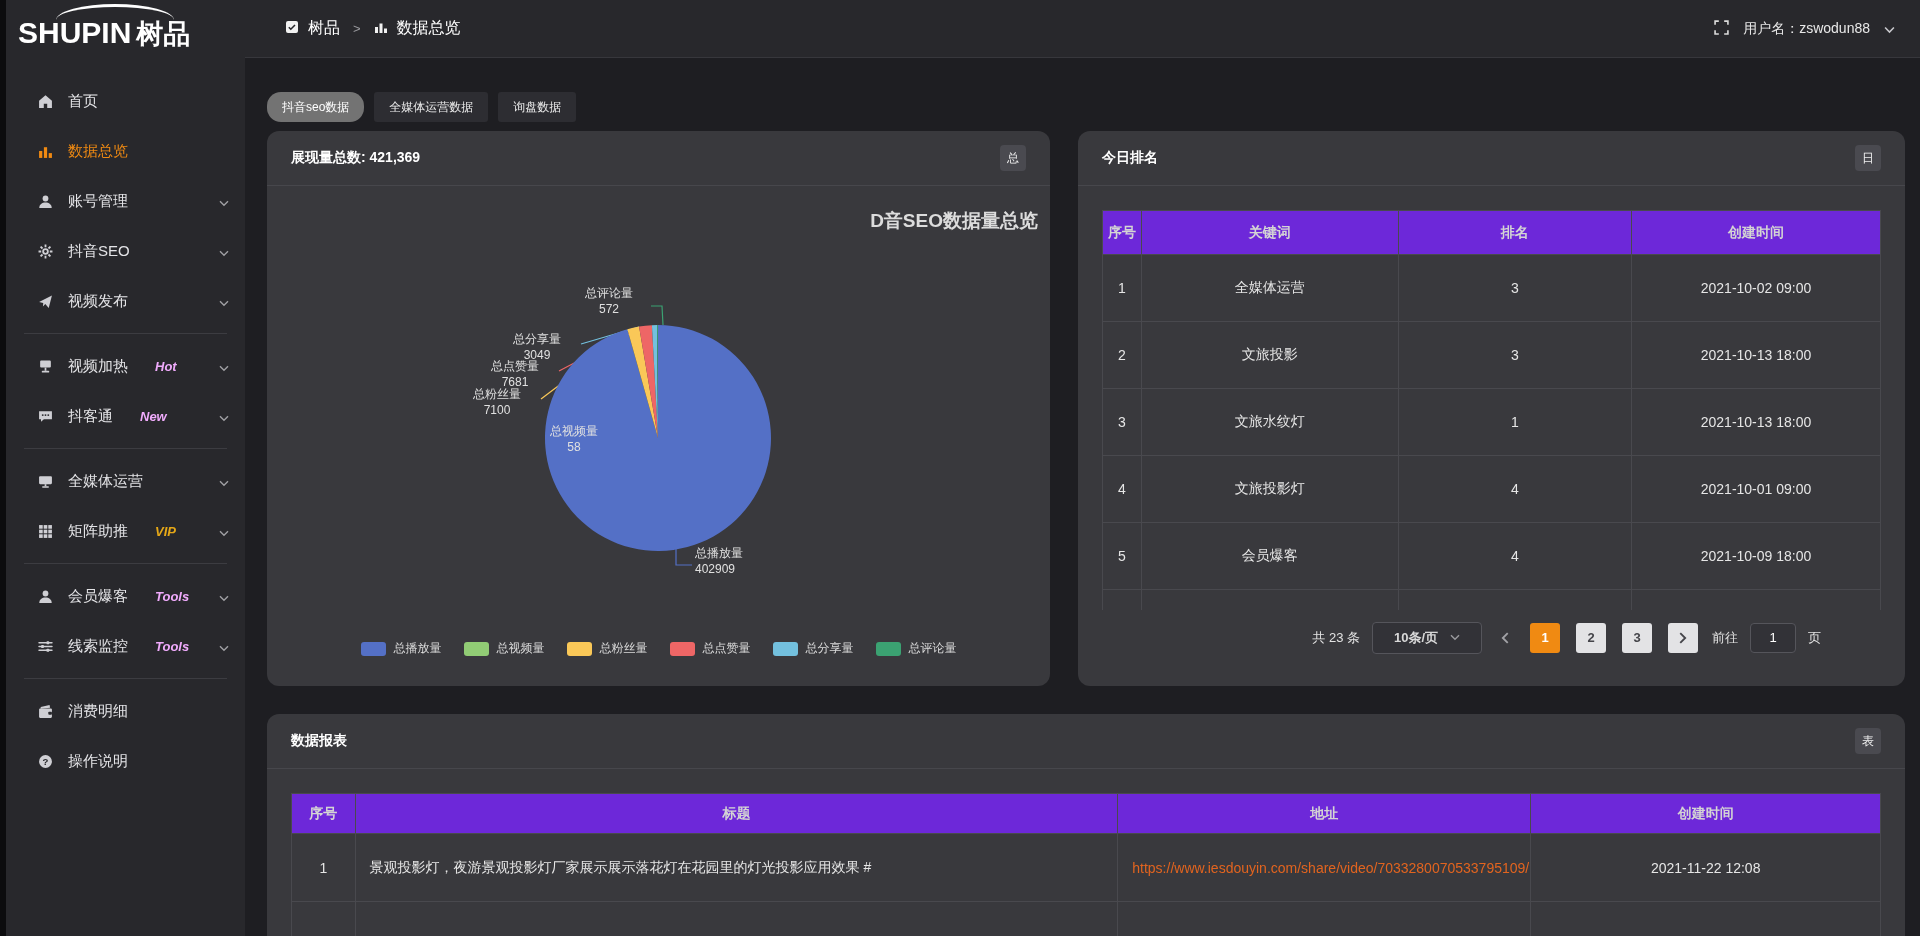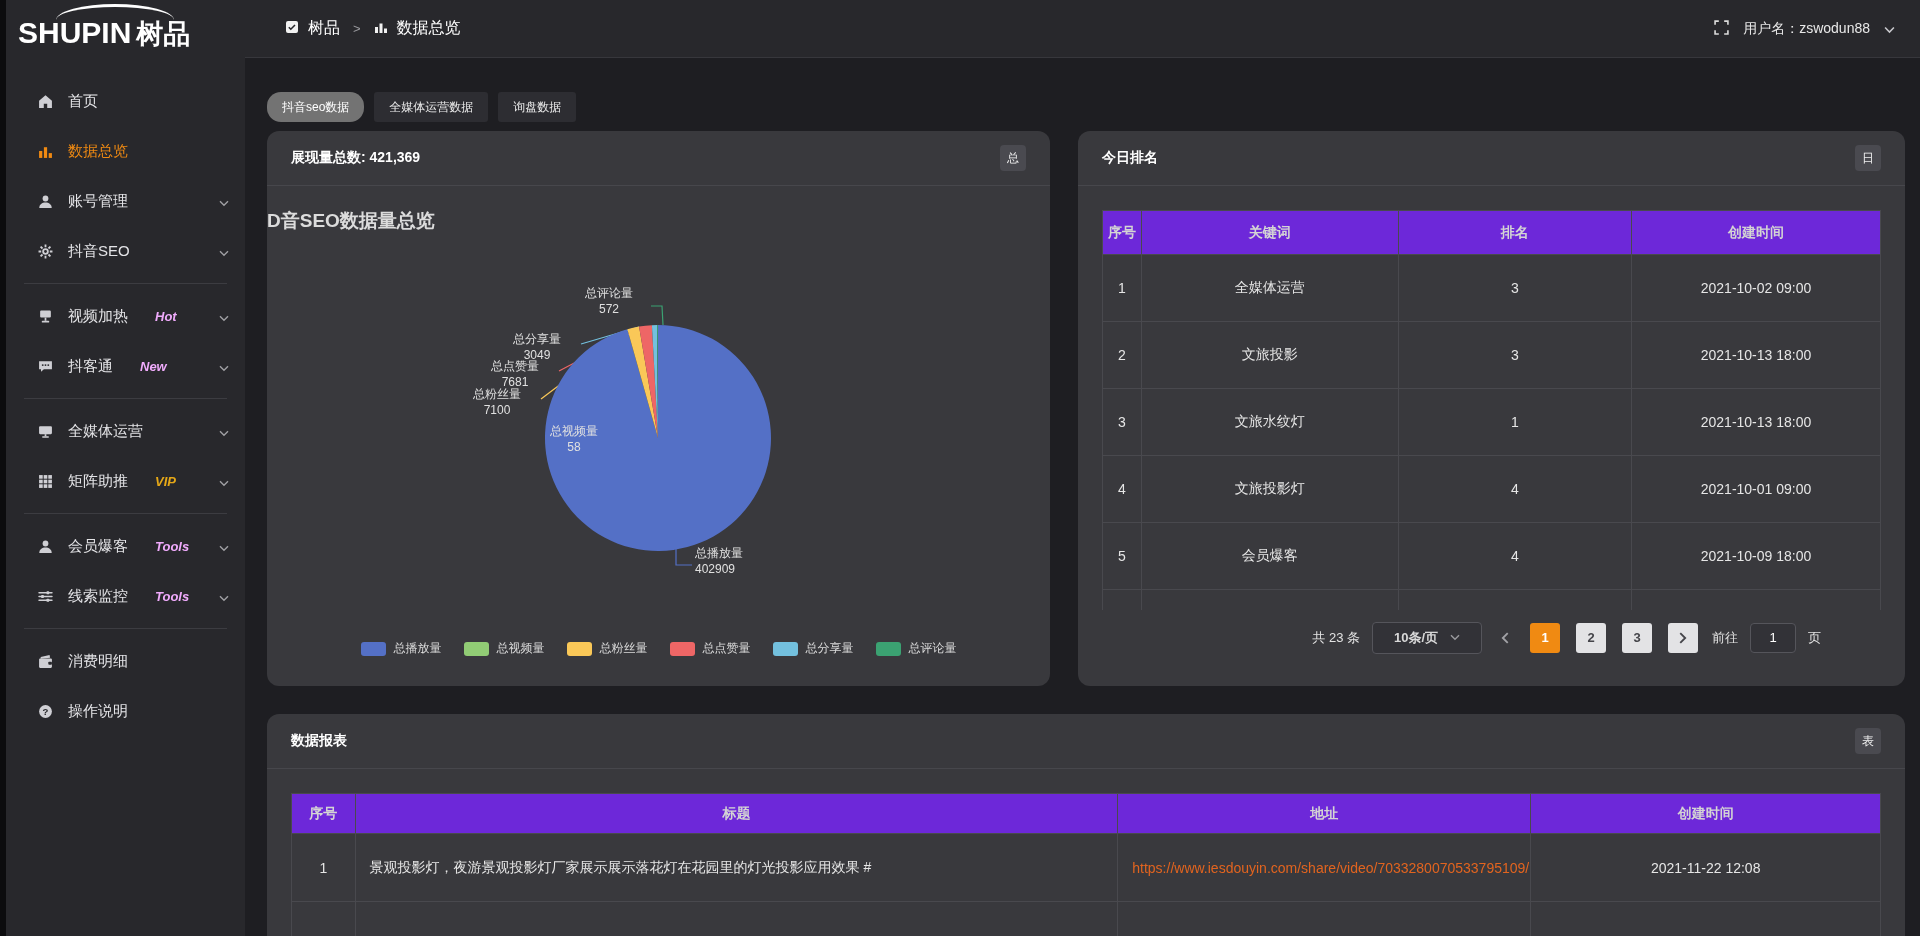--- a/index.html
+++ b/index.html
@@ -46,21 +46,21 @@
   .panel-header { height:55px; display:flex; align-items:center; justify-content:space-between;
                   padding:0 24px; border-bottom:1px solid #47474c; font-size:14px;
                   color:#fff; font-weight:bold; }
   .badge { width:26px; height:26px; border-radius:4px; background:#4a4a50; color:#f0f0f0;
            font-size:12px; font-weight:normal; display:flex; align-items:center;
            justify-content:center; cursor:pointer; }
 
   
   .chart-panel { width:783px; height:555px; }
   .chart-body { position:relative; height:499px; }
-  .chart-title { position:absolute; top:22px; left:0; right:0; text-align:left;
+  .chart-title { position:absolute; top:22px; left:0; right:12px; text-align:right;
                  font-size:19px; font-weight:bold; color:#dcdcdc; }
   #pie-svg { position:absolute; inset:0; }
   .pie-label { position:absolute; font-size:12px; color:#e0e0e0; text-align:center; line-height:1.3; }
   .pl-comment { left:300px; top:100px; width:84px; }
   .pl-share   { left:228px; top:146px; width:84px; }
   .pl-like    { left:206px; top:173px; width:84px; }
   .pl-fans    { left:188px; top:201px; width:84px; }
   .pl-video   { left:262px; top:238px; width:90px; }
   .pl-play    { left:428px; top:360px; width:120px; text-align:left; }
   .chart-legend { position:absolute; left:0; right:0; bottom:28px; display:flex;
@@ -151,20 +151,31 @@
                 <path d="M7 .5V3M7 11v2.5M.5 7H3M11 7h2.5M2.4 2.4l1.8 1.8M9.8 9.8l1.8 1.8M11.6 2.4 9.8 4.2M4.2 9.8l-1.8 1.8"></path>
               </g>
             </svg>
           </span>
         <span class="mi-label">抖音SEO</span>
         <span class="mi-chev"><svg viewBox="0 0 10 7" width="10" height="7">
               <path d="M1 1.2 5 5.2 9 1.2" stroke="#bdbdc2" stroke-width="1.4" fill="none"></path>
             </svg></span>
       </div>
 
+      <div class="mi">
+        <span class="mi-ic">
+            <svg viewBox="0 0 14 14" width="15" height="15">
+              <path d="M1 7.5 13 1.5 10 13 6.8 9.4 4.6 11.6 4.9 8.4Z" fill="#cfcfd4"></path>
+            </svg>
+          </span>
+        <span class="mi-label">视频发布</span>
+        <span class="mi-chev"><svg viewBox="0 0 10 7" width="10" height="7">
+              <path d="M1 1.2 5 5.2 9 1.2" stroke="#bdbdc2" stroke-width="1.4" fill="none"></path>
+            </svg></span>
+      </div>
 
       <div class="menu-divider"></div>
 
       <div class="mi">
         <span class="mi-ic">
             <svg viewBox="0 0 14 14" width="15" height="15" fill="#cfcfd4">
               <rect x="2" y="1.5" width="10" height="6.5" rx="1"></rect>
               <rect x="6.2" y="8" width="1.6" height="3"></rect>
               <rect x="3.5" y="11" width="7" height="1.6" rx=".8"></rect>
             </svg>

